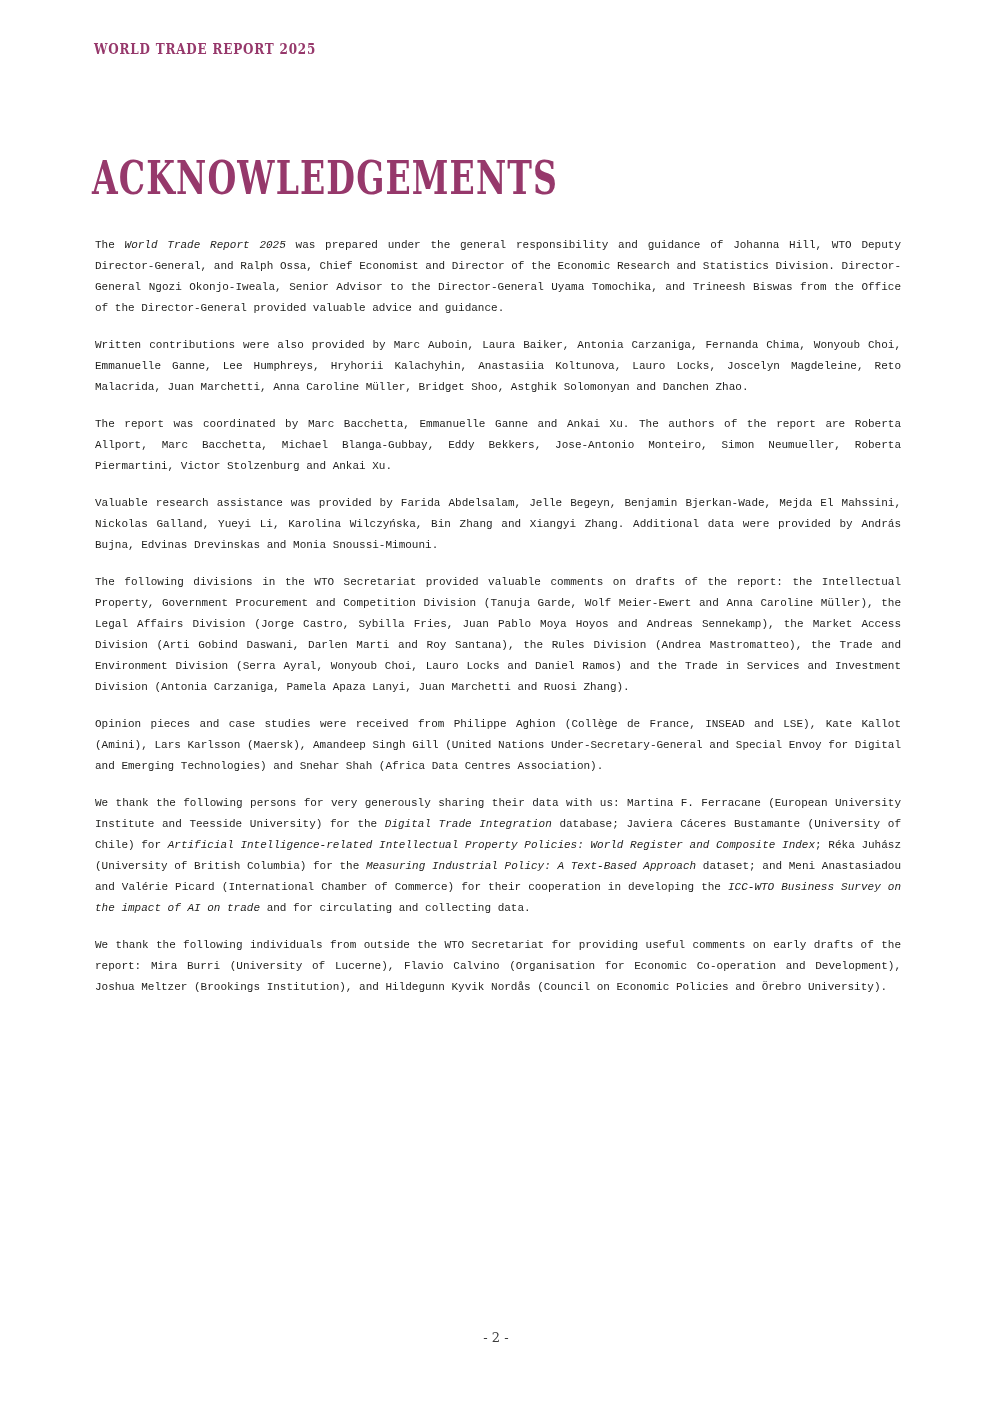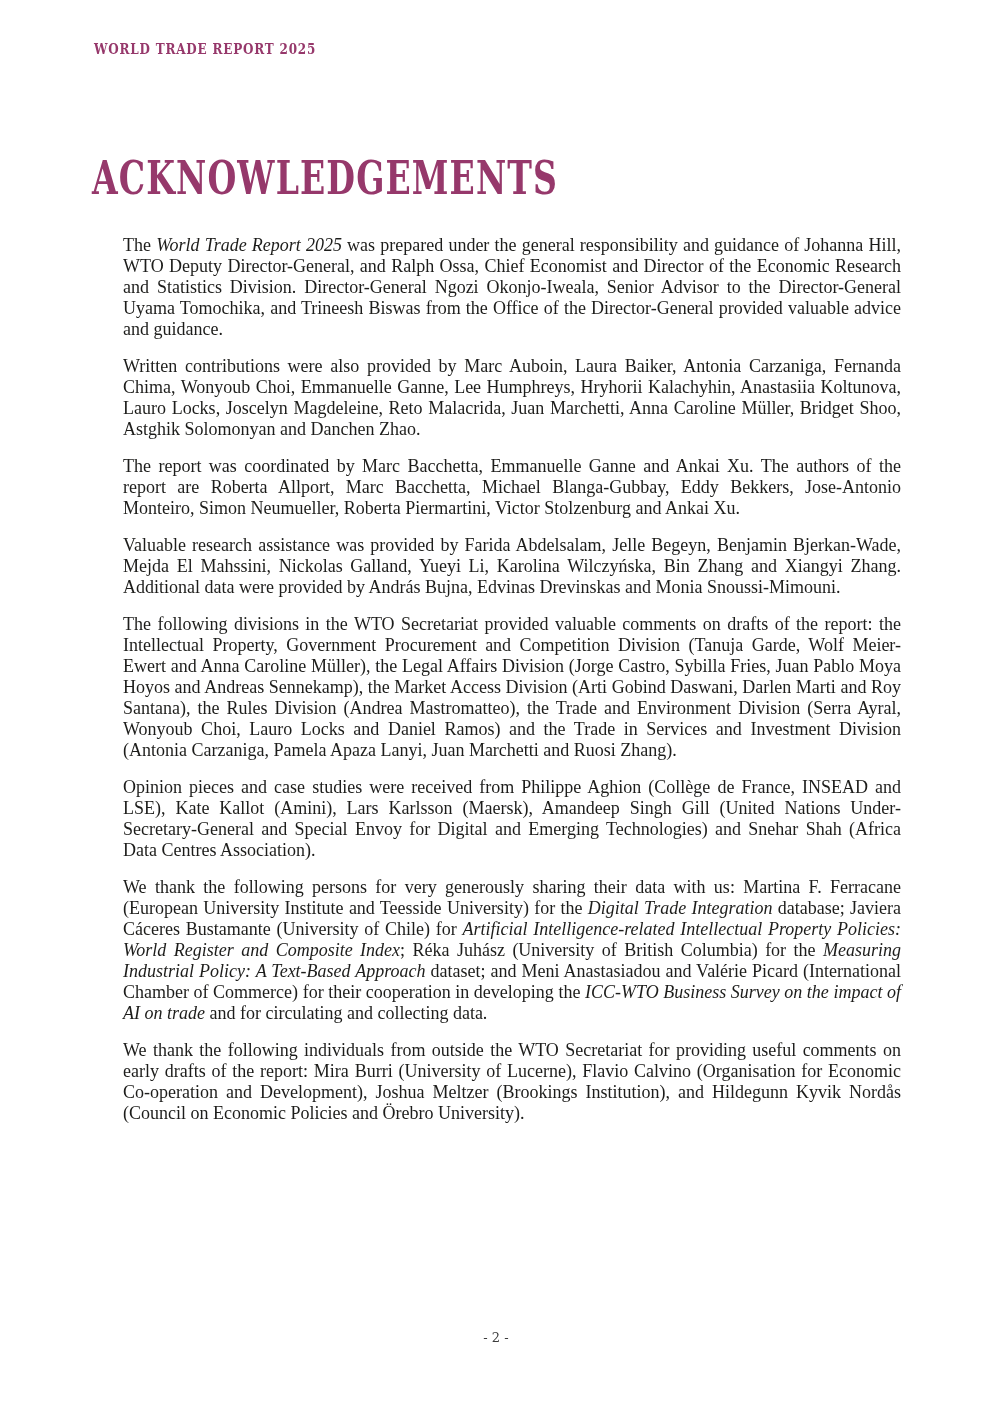--- a/index.html
+++ b/index.html
@@ -45,27 +45,26 @@
     transform: scaleX(0.72);
     transform-origin: left top;
   }
   .content {
     position: absolute;
     left: 95px;
     top: 235px;
     width: 806px;
   }
   .para {
-    font-family: Liberation Serif, serif;
-    font-size: 18px;
+    font-family: Liberation Mono, monospace;
+    font-size: 11px;
     line-height: 21px;
     text-align: justify;
     color: var(--body_text, #1d1d1b);
     margin-bottom: 16px;
-    margin-left: 28px;
   }
   .para .italic { font-style: italic; }
   .page-footer {
     position: absolute;
     left: 0;
     top: 1330px;
     width: 992px;
     text-align: center;
     font-family: "DejaVu Serif", serif;
     font-size: 13px;

